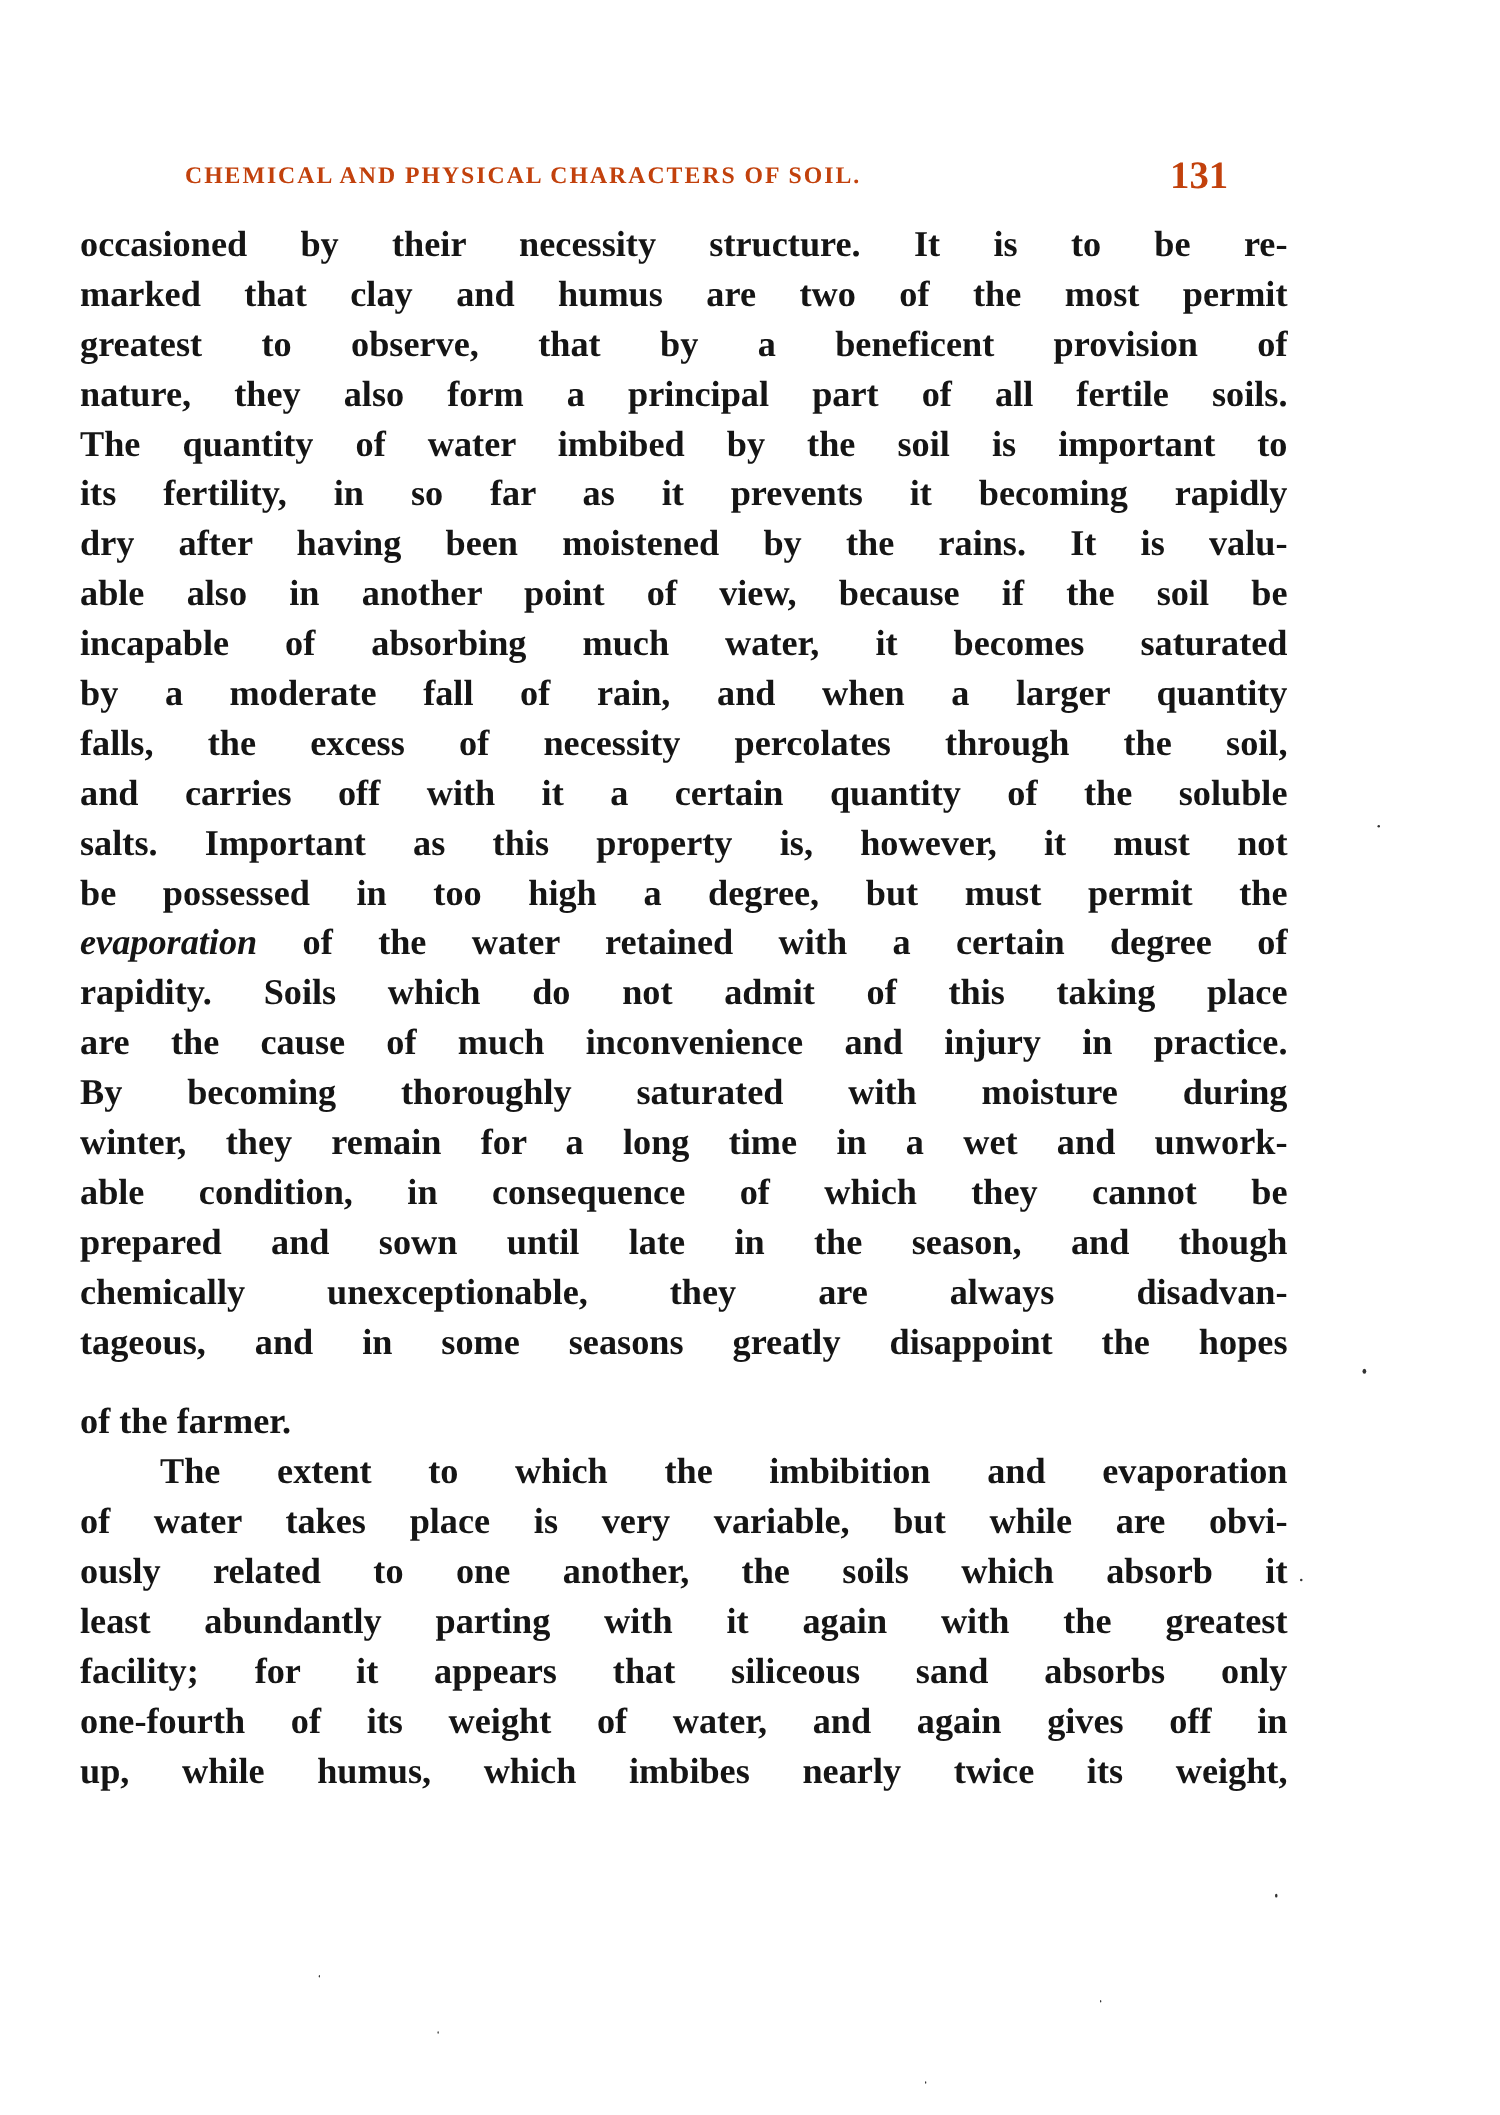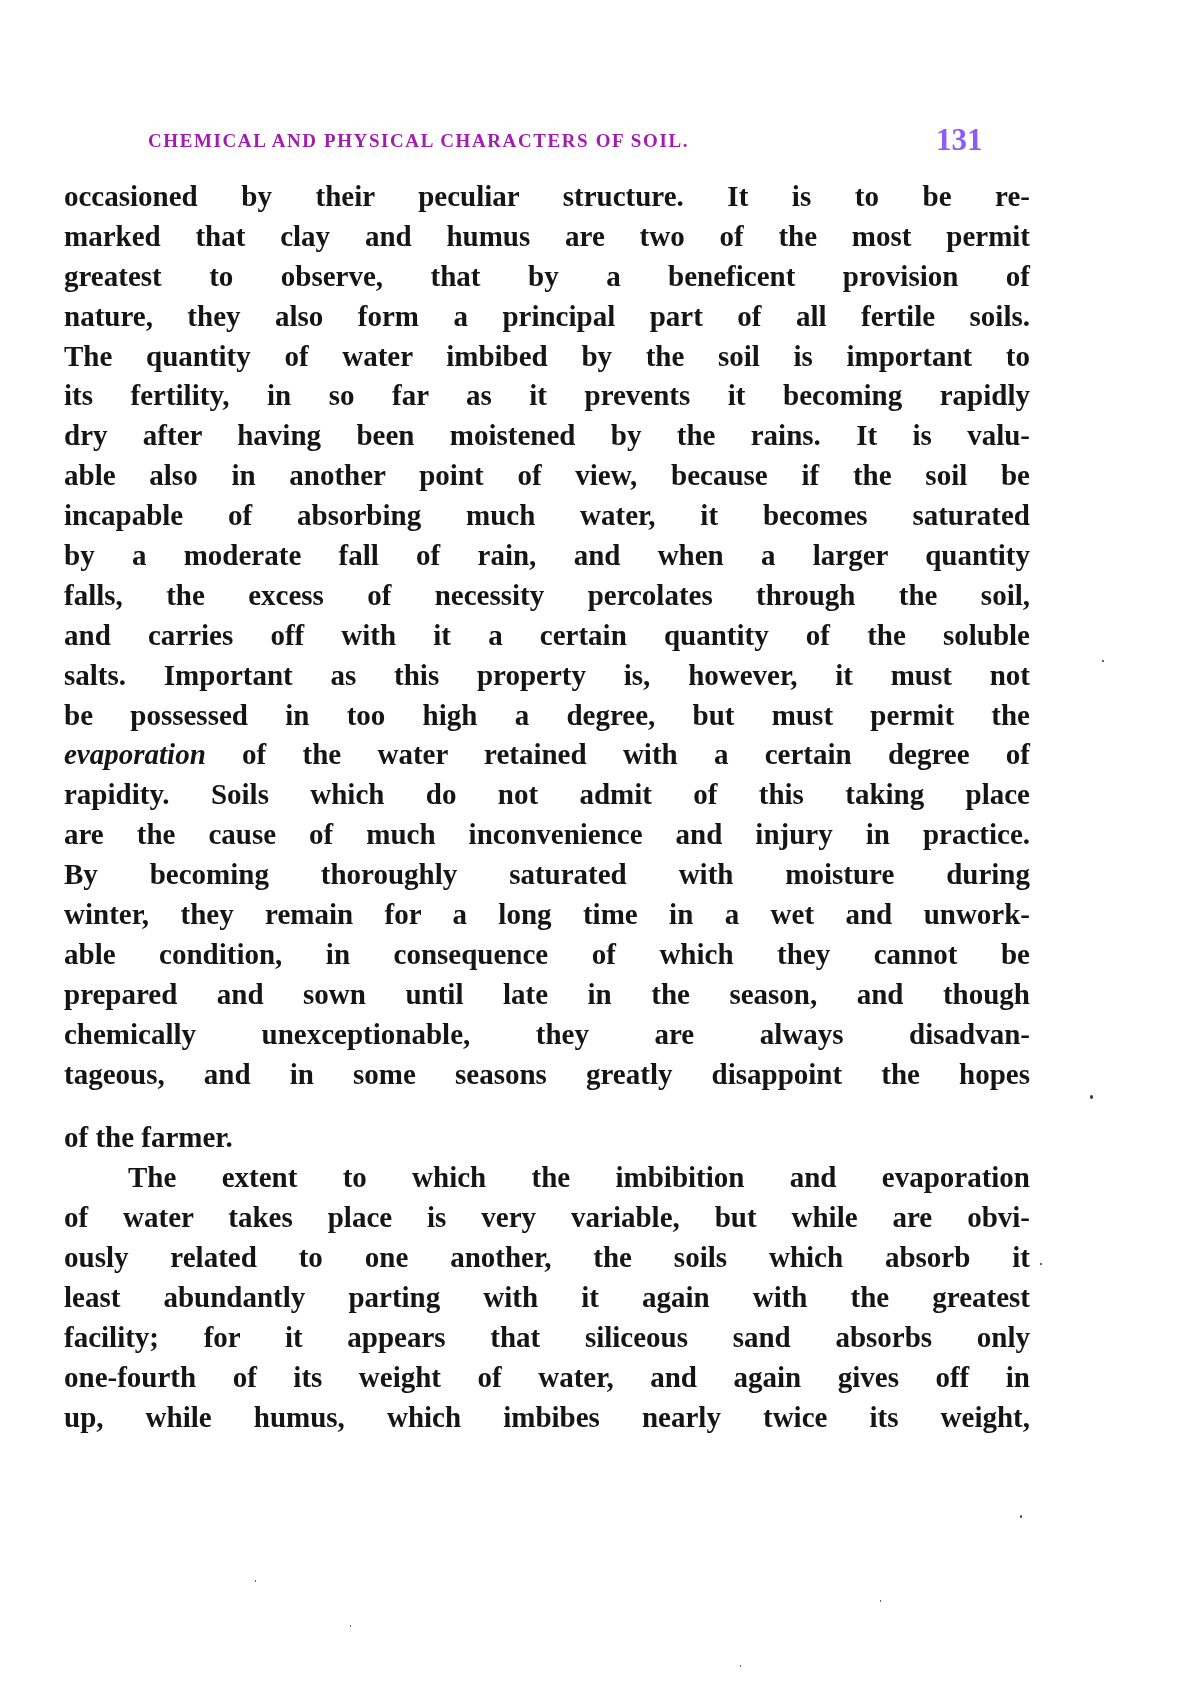--- a/index.html
+++ b/index.html
@@ -34,30 +34,30 @@
       position: absolute;
       left: 0;
       top: 8px;
       font-family: "Liberation Serif", "DejaVu Serif", serif;
       font-size: 19px;
       letter-spacing: 1.6px;
       font-variant: small-caps;
       text-transform: uppercase;
       font-weight: bold;
       white-space: nowrap;
-      color: #a21caf;
+      color: #c2410c;
     }
     .page-number {
       position: absolute;
       left: 788px;
       top: 0px;
       font-family: "Liberation Serif", "DejaVu Serif", serif;
       font-size: 31px;
       font-weight: bold;
-      color: #8b5cf6;
+      color: #c2410c;
     }
     .body-text {
       position: absolute;
       left: 64px;
       top: 177px;
       width: 966px;
     }
     .line {
       display: block;
       height: 39.9px;
@@ -94,21 +94,21 @@
 <div class="page">
 
   <div class="running-head">
     <span class="running-title">Chemical and Physical Characters of Soil.</span>
     <span class="page-number">131</span>
   </div>
 
   <div class="body-text">
 
     <div>
-      <span class="line">occasioned by their peculiar structure.  It is to be re-</span>
+      <span class="line">occasioned by their necessity structure.  It is to be re-</span>
       <span class="line">marked that clay and humus are two of the most permit</span>
       <span class="line">greatest to observe, that by a beneficent provision of</span>
       <span class="line">nature, they also form a principal part of all fertile soils.</span>
       <span class="line">The quantity of water imbibed by the soil is important to</span>
       <span class="line">its fertility, in so far as it prevents it becoming rapidly</span>
       <span class="line">dry after having been moistened by the rains.  It is valu-</span>
       <span class="line">able also in another point of view, because if the soil be</span>
       <span class="line">incapable of absorbing much water, it becomes saturated</span>
       <span class="line">by a moderate fall of rain, and when a larger quantity</span>
       <span class="line">falls, the excess of necessity percolates through the soil,</span>

